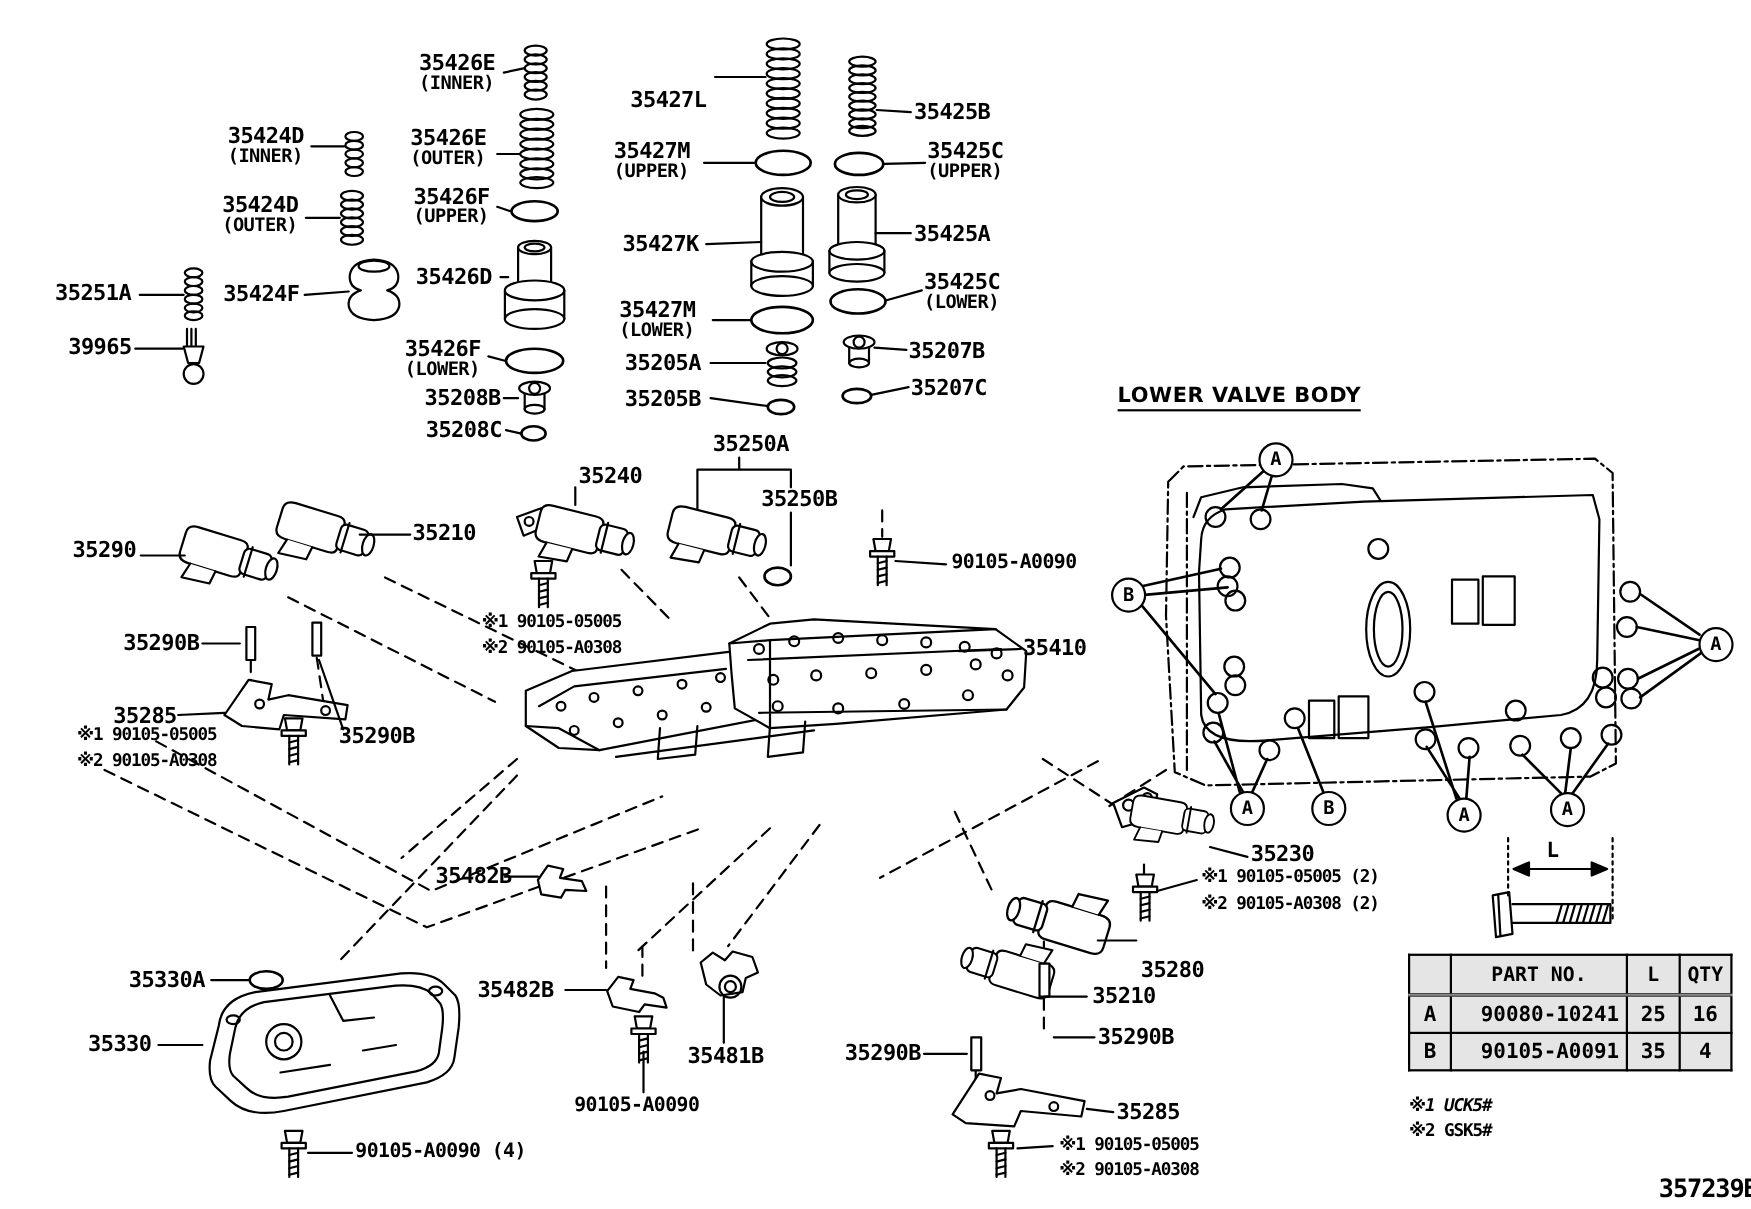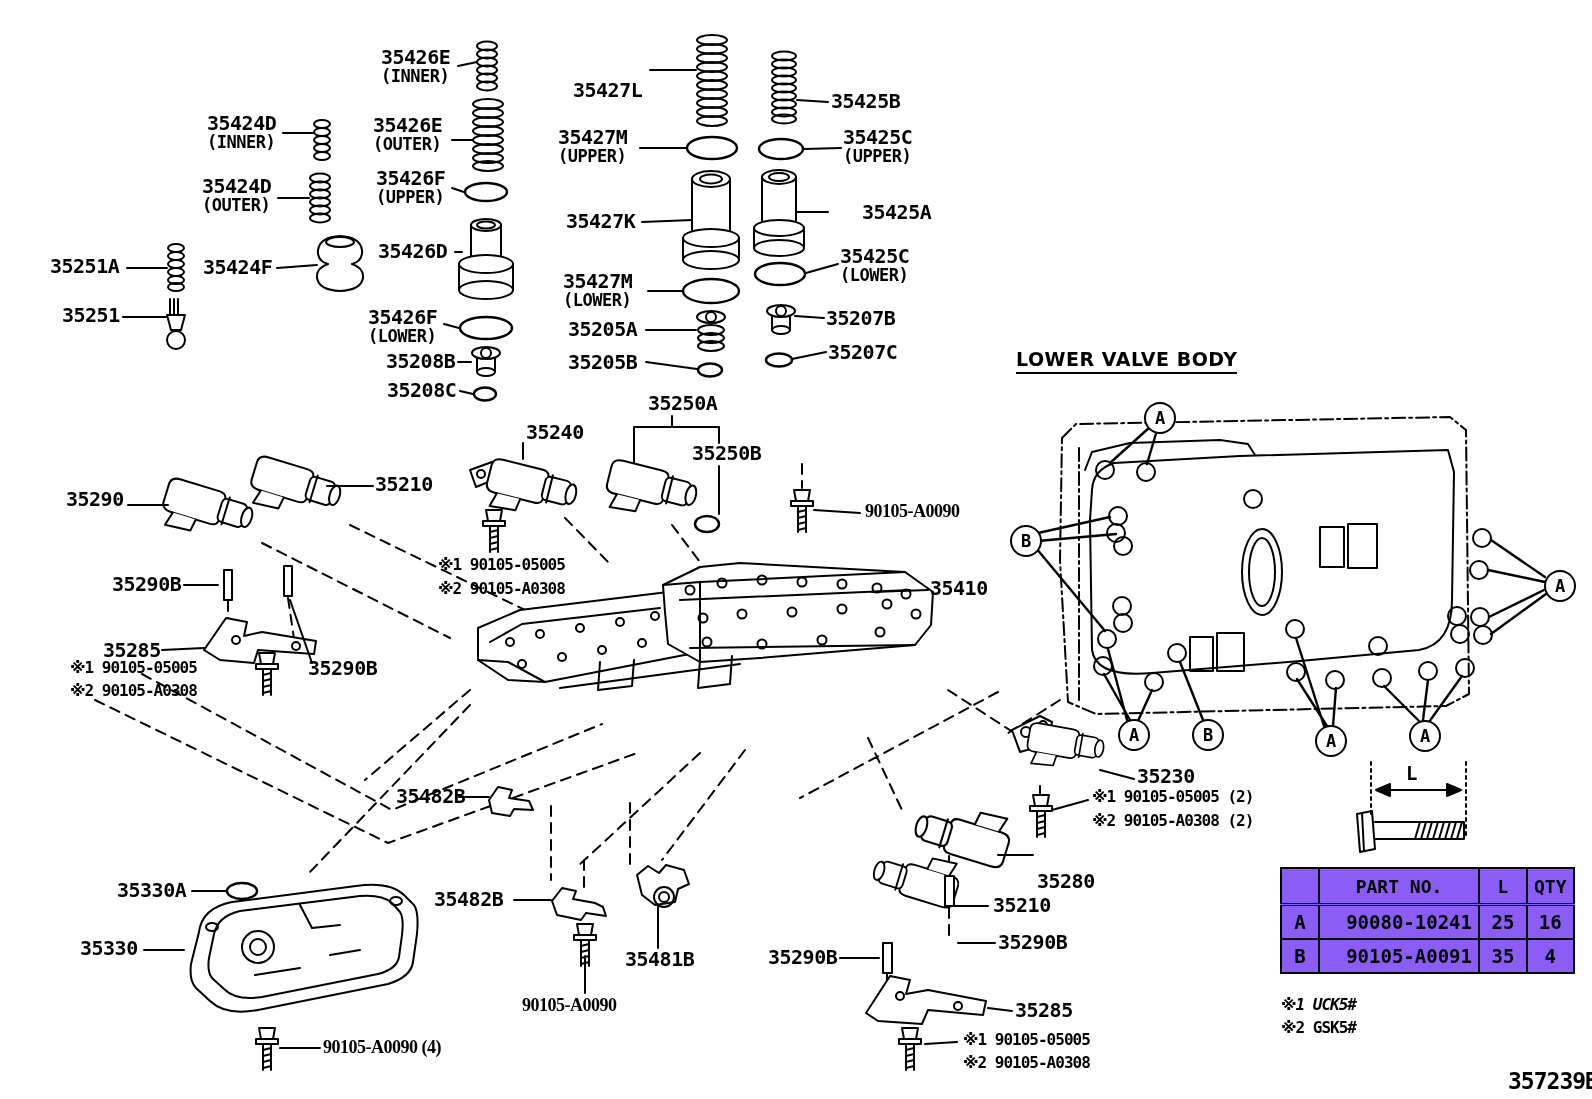--- a/index.html
+++ b/index.html
@@ -1,30 +1,30 @@
 <!DOCTYPE html>
 <html><head>
 <meta charset="utf-8">
 <style>
   html,body{margin:0;padding:0;background:#fff;}
   #stage{position:relative;width:1592px;height:1099px;background:#fff;overflow:hidden;
          font-family:"DejaVu Sans Mono","DejaVu Sans",monospace;color:#000;}
   #art{position:absolute;left:0;top:0;}
   .lbl{position:absolute;font-weight:bold;font-size:20px;line-height:1.05;white-space:nowrap;letter-spacing:-0.5px;}
   .lbl .sub{font-size:17px;letter-spacing:-0.5px;}
-  .lbl.mid{font-size:18px;font-family:Liberation Serif, serif;}
+  .lbl.mid{font-size:18px;}
   .lbl.note{font-size:16px;letter-spacing:-1px;}
   .callout{position:absolute;width:28px;height:28px;border:2.5px solid #000;border-radius:50%;
            background:#fff;display:flex;align-items:center;justify-content:center;
            font-weight:bold;font-size:17px;font-family:"DejaVu Sans Mono","DejaVu Sans",monospace;}
   #vb-title{position:absolute;font-family:"DejaVu Sans","Liberation Sans",sans-serif;
             font-weight:bold;font-size:19px;border-bottom:2.5px solid #000;padding-bottom:2px;letter-spacing:0.5px;}
   #fig-code{position:absolute;font-weight:bold;font-size:23px;letter-spacing:-1px;}
   #dim-l{position:absolute;font-weight:bold;font-size:19px;}
-  #bolt-table{position:absolute;left:1280px;top:867px;border-collapse:collapse;background:#8b5cf6;}
+  #bolt-table{position:absolute;left:1280px;top:867px;border-collapse:collapse;background:#e5e5e5;}
   #bolt-table th,#bolt-table td{border:2.2px solid #000;font-weight:bold;font-size:19px;
       font-family:"DejaVu Sans Mono","DejaVu Sans",monospace;padding:0 6px;text-align:center;height:32px;}
   #bolt-table thead th{border-bottom:3.5px double #000;height:34px;font-size:18px;}
   #bolt-table td.part{ text-align:right;padding-left:12px;width:140px;}
   #bolt-table td.key{width:24px;}
   #bolt-table td.l{width:34px;}
   #bolt-table td.qty{width:32px;}
 </style>
 </head>
 <body>
@@ -386,33 +386,33 @@
 
 <div id="labels">
       <div class="lbl part" style="left: 381px; top: 47px;"><span>35426E</span><div class="sub">(INNER)</div></div>
       <div class="lbl part" style="left: 207px; top: 113px;"><span>35424D</span><div class="sub">(INNER)</div></div>
       <div class="lbl part" style="left: 373px; top: 115px;"><span>35426E</span><div class="sub">(OUTER)</div></div>
       <div class="lbl part" style="left: 202px; top: 176px;"><span>35424D</span><div class="sub">(OUTER)</div></div>
       <div class="lbl part" style="left: 376px; top: 168px;"><span>35426F</span><div class="sub">(UPPER)</div></div>
       <div class="lbl part" style="left: 50px; top: 256px;"><span>35251A</span></div>
       <div class="lbl part" style="left: 203px; top: 257px;"><span>35424F</span></div>
       <div class="lbl part" style="left: 378px; top: 241px;"><span>35426D</span></div>
-      <div class="lbl part" style="left: 62px; top: 305px;"><span>35251</span></div>
+      <div class="lbl part" style="left: 62px; top: 305px;"><span>39965</span></div>
       <div class="lbl part" style="left: 368px; top: 307px;"><span>35426F</span><div class="sub">(LOWER)</div></div>
       <div class="lbl part" style="left: 386px; top: 351px;"><span>35208B</span></div>
       <div class="lbl part" style="left: 387px; top: 380px;"><span>35208C</span></div>
       <div class="lbl part" style="left: 573px; top: 60px; margin-top: 20px;"><span>35427L</span></div>
       <div class="lbl part" style="left: 558px; top: 127px;"><span>35427M</span><div class="sub">(UPPER)</div></div>
       <div class="lbl part" style="left: 566px; top: 211px;"><span>35427K</span></div>
       <div class="lbl part" style="left: 563px; top: 271px;"><span>35427M</span><div class="sub">(LOWER)</div></div>
       <div class="lbl part" style="left: 568px; top: 319px;"><span>35205A</span></div>
       <div class="lbl part" style="left: 568px; top: 352px;"><span>35205B</span></div>
       <div class="lbl part" style="left: 831px; top: 91px;"><span>35425B</span></div>
       <div class="lbl part" style="left: 843px; top: 127px;"><span>35425C</span><div class="sub">(UPPER)</div></div>
-      <div class="lbl part" style="left: 831px; top: 202px; margin-left: 31px;"><span>35425A</span></div>
+      <div class="lbl part" style="left: 831px; top: 202px;"><span>35425A</span></div>
       <div class="lbl part" style="left: 840px; top: 246px;"><span>35425C</span><div class="sub">(LOWER)</div></div>
       <div class="lbl part" style="left: 826px; top: 308px;"><span>35207B</span></div>
       <div class="lbl part" style="left: 828px; top: 342px;"><span>35207C</span></div>
       <div class="lbl part" style="left: 648px; top: 393px;"><span>35250A</span></div>
       <div class="lbl part" style="left: 526px; top: 422px;"><span>35240</span></div>
       <div class="lbl part" style="left: 692px; top: 443px;"><span>35250B</span></div>
       <div class="lbl mid" style="left: 865px; top: 502px;"><span>90105-A0090</span></div>
       <div class="lbl part" style="left: 66px; top: 489px;"><span>35290</span></div>
       <div class="lbl part" style="left: 375px; top: 474px;"><span>35210</span></div>
       <div class="lbl part" style="left: 112px; top: 574px;"><span>35290B</span></div>

